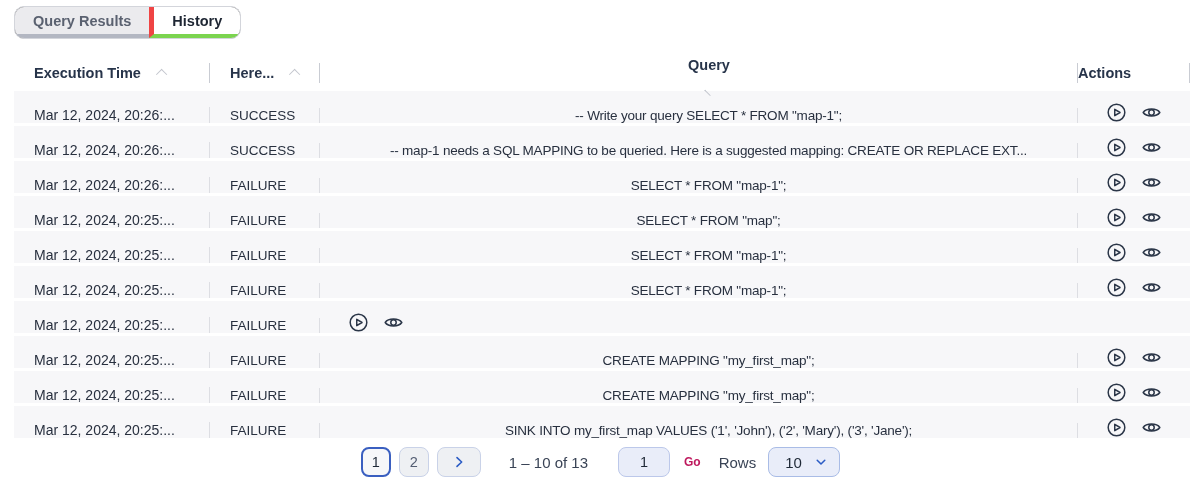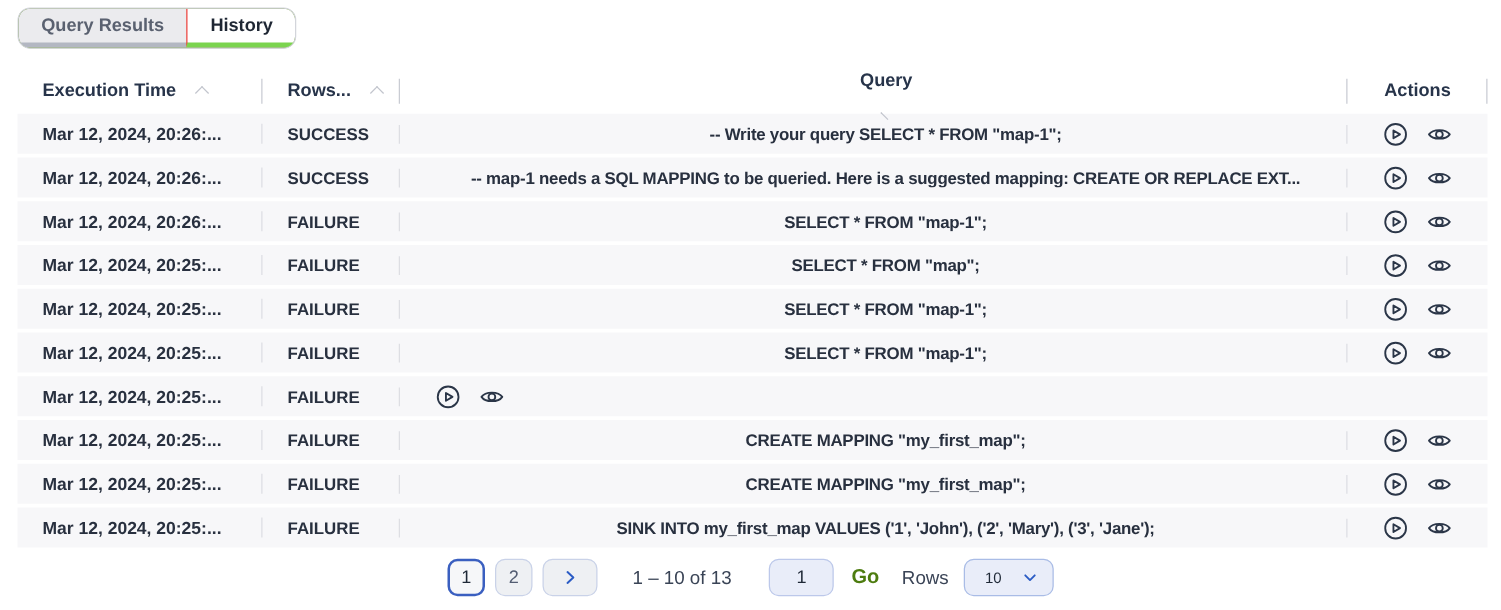--- a/index.html
+++ b/index.html
@@ -12,41 +12,41 @@
     position: relative;
   }
 
   
   .tabbar {
     display: inline-flex;
     margin: 6px 0 0 14px;
     border: 1px solid #d3d5db;
     border-radius: 10px;
     overflow: hidden;
-    background: #4d7c0f;
+    background: #737373;
   }
   .tab {
     padding: 5px 18px 3px 18px;
     font-size: 14.5px;
     font-weight: 700;
     line-height: 19px;
     cursor: pointer;
     border-bottom: 4px solid transparent;
     white-space: nowrap;
   }
   .tab.inactive {
     background: #ebebee;
     color: #5a6170;
     border-bottom-color: #b3b7c2;
   }
   .tab.active {
     background: #ffffff;
     color: #1e2633;
     border-bottom-color: #7bd44f;
-    border-left: 1px solid #ef4444;
+    border-left: 5px solid #ef4444;
   }
 
   
   .table { margin: 18px 14px 0 14px; width: 1176px; }
   .thead {
     display: flex;
     align-items: center;
     height: 32px;
     font-weight: 700;
     font-size: 14.5px;
@@ -69,31 +69,30 @@
   .caret {
     width: 8px; height: 8px;
     border-left: 1.6px solid #c2c5cd;
     border-top: 1.6px solid #c2c5cd;
     transform: rotate(45deg) translateY(2px);
     display: inline-block;
   }
   .col-time    { width: 196px; }
   .col-status  { width: 110px; }
   .col-query   { width: 758px; flex-direction: column; }
-  .col-actions { width: 112px; justify-content: center; padding-left: 0; }
+  .col-actions { width: 112px; padding-left: 0; }
 
   .tbody { margin-top: 2px; }
   .row {
     display: flex;
-    align-items: center;
+    align-items: flex-end;
     height: 32px;
     margin-bottom: 3px;
     background: #f7f7f9;
     font-size: 13.5px;
-    font-weight: bold;
   }
   .cell {
     display: flex;
     align-items: center;
     padding-left: 20px;
     overflow: hidden;
     white-space: nowrap;
     color: #28303f;
   }
   .cell.bordered { border-right: 1px solid #dddee3; }
@@ -149,34 +148,34 @@
     border: 1px solid #bcc8ea;
     background: #e9edf9;
     text-align: center;
     font-size: 14.5px;
     color: #1f2937;
     font-family: "Liberation Sans", sans-serif;
     margin-left: 6px;
   }
   .go-btn {
     background: none; border: none;
-    color: #4d7c0f; font-weight: 700; font-size: 16px;
+    color: #be185d; font-weight: 700; font-size: 12px;
     cursor: pointer;
     font-family: "Liberation Sans", sans-serif;
     margin: 0 6px;
   }
   .rows-label { margin-left: 4px; }
   .rows-select {
     width: 72px; height: 30px;
     border-radius: 8px;
     border: 1px solid #a9bce6;
     background: #e9edf9;
     display: flex; align-items: center; justify-content: space-between;
     padding: 0 11px 0 16px;
-    color: #1f2937; font-size: 12px;
+    color: #1f2937; font-size: 15px;
     cursor: pointer;
     margin-left: 4px;
   }
   .rows-select svg { width: 14px; height: 14px; }
 </style>
 </head>
 <body>
 
 
 
@@ -188,21 +187,21 @@
 
 
 <div class="table">
   <div class="thead">
     <div class="th col-time">
       <span>Execution Time</span>
       <span class="caret"></span>
       <span class="sep"></span>
     </div>
     <div class="th col-status">
-      <span>Rows...</span>
+      <span>Here...</span>
       <span class="caret"></span>
       <span class="sep"></span>
     </div>
     <div class="th col-query">
       <span>Query</span>
       <span class="caret"></span>
       <span class="sep"></span>
     </div>
     <div class="th col-actions">
       <span>Actions</span>

